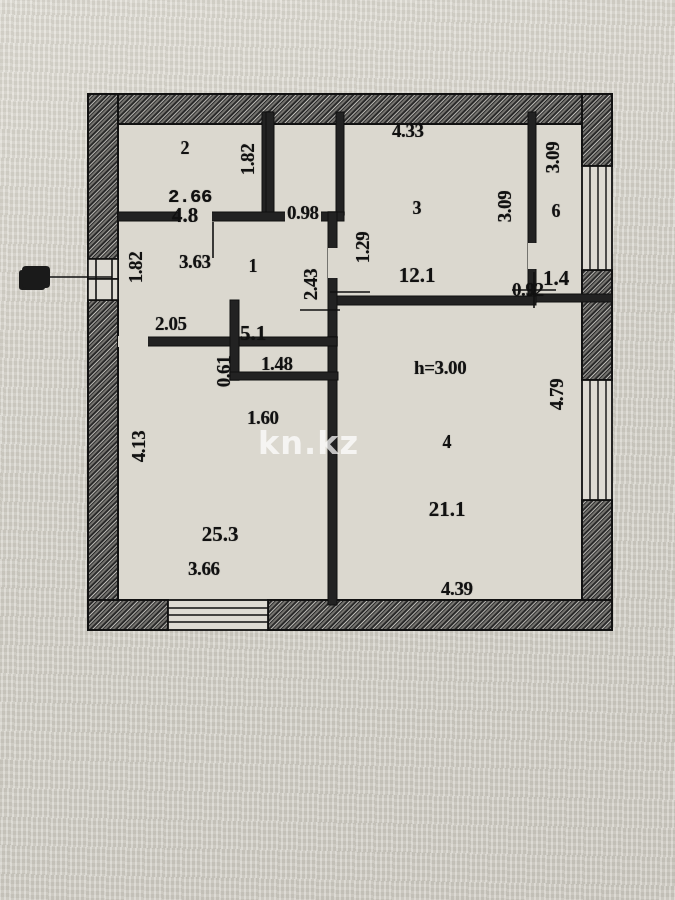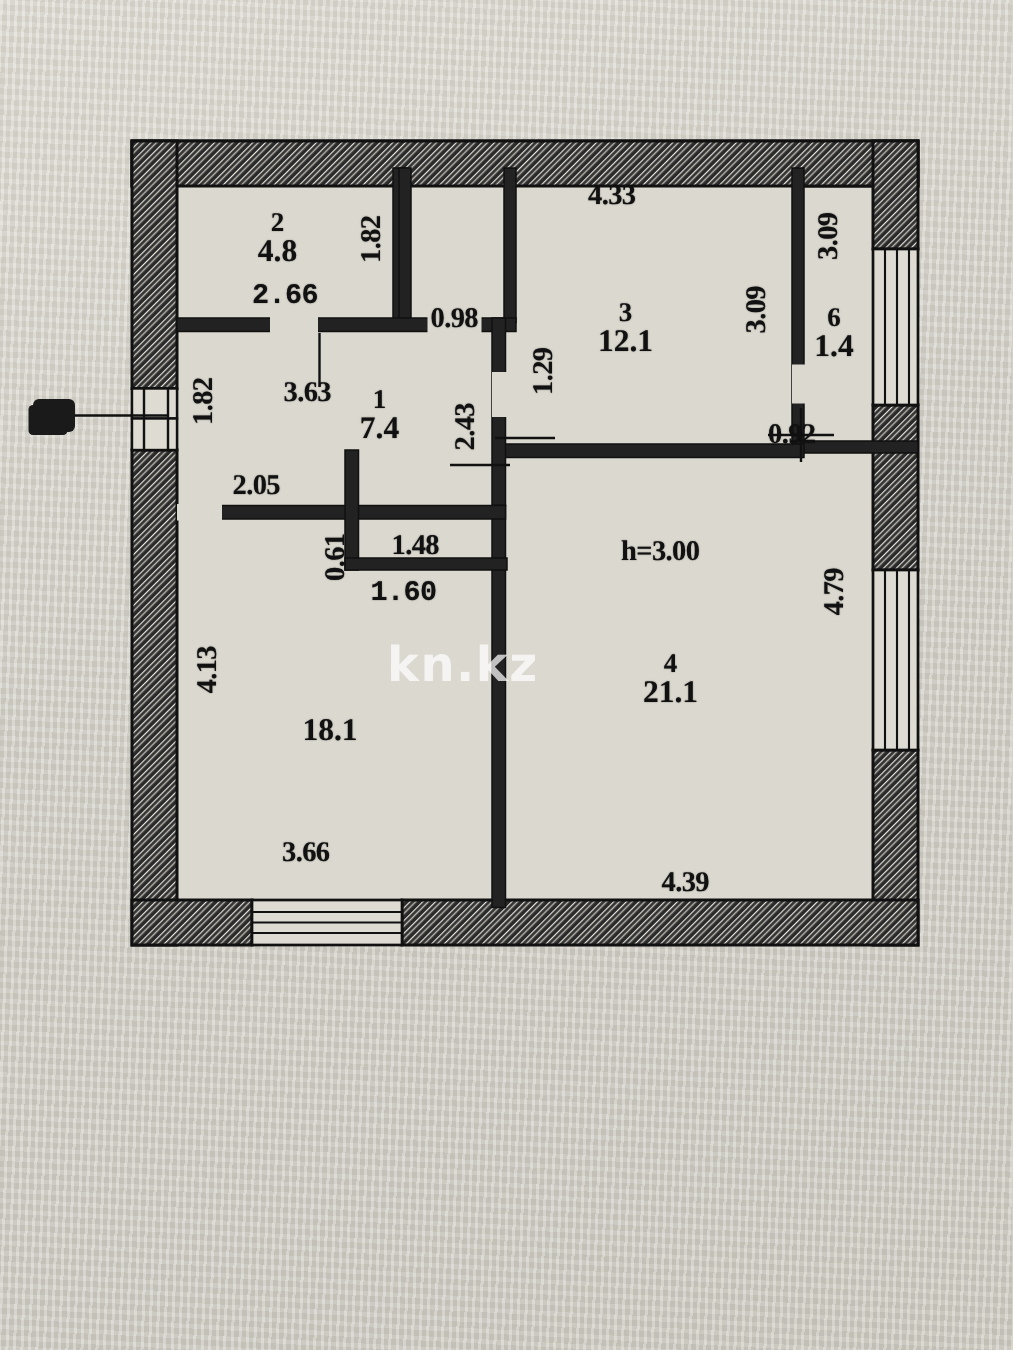--- a/index.html
+++ b/index.html
@@ -26,21 +26,21 @@
     font-weight:bold;
     font-family:"Liberation Serif", serif;
     white-space:nowrap;
     letter-spacing:-0.4px;
     text-shadow:0 0 1px rgba(0,0,0,.55);
     line-height:1;
   }
   .dim{font-size:19px;}
   .roombox{position:absolute;text-align:center;color:#111;}
   .roombox .n{font-size:18px;font-weight:bold;line-height:.95;text-shadow:0 0 1px rgba(0,0,0,.5);}
-  .roombox .a{font-size:21px;font-weight:bold;line-height:1;text-shadow:0 0 1px rgba(0,0,0,.5);}
+  .roombox .a{font-size:21px;font-weight:bold;line-height:1;text-shadow:0 0 1px rgba(0,0,0,.5);margin-top:48px;}
   .rot90{transform:rotate(-90deg);}
   
   #wm{
     position:absolute;left:258px;top:424px;
     font-family:"DejaVu Sans", sans-serif;
     font-size:32px;font-weight:bold;
     color:rgba(255,255,255,.72);
     letter-spacing:1px;
     pointer-events:none;
   }
@@ -179,44 +179,44 @@
   <div class="a">12.1</div>
 </div>
 
 <div class="roombox" style="left:528px;top:203px;width:56px;">
   <div class="n">6</div>
   <div class="a">1.4</div>
 </div>
 
 <div class="roombox" style="left:225px;top:258px;width:56px;">
   <div class="n">1</div>
-  <div class="a">7.4</div>
+  <div class="a">5.1</div>
 </div>
 
 <div class="roombox" style="left:180px;top:476px;width:80px;">
-  <div class="a">18.1</div>
+  <div class="a">25.3</div>
 </div>
 
 <div class="roombox" style="left:412px;top:434px;width:70px;">
   <div class="n">4</div>
   <div class="a">21.1</div>
 </div>
 
 <div class="lbl dim" style="left:168px;top:188px;font-family:Liberation Mono, monospace;">2.66</div>
 <div class="lbl dim rot90" style="left:232px;top:150px;">1.82</div>
 <div class="lbl dim" style="left:287px;top:203px;">0.98</div>
 <div class="lbl dim" style="left:392px;top:121px;">4.33</div>
 <div class="lbl dim rot90" style="left:489px;top:197px;">3.09</div>
 <div class="lbl dim rot90" style="left:537px;top:148px;">3.09</div>
 <div class="lbl dim" style="left:512px;top:280px;">0.92</div>
-<div class="lbl dim" style="left:189px;top:252px;">3.63</div>
+<div class="lbl dim" style="left:179px;top:252px;">3.63</div>
 <div class="lbl dim rot90" style="left:120px;top:258px;">1.82</div>
 <div class="lbl dim" style="left:155px;top:314px;">2.05</div>
 <div class="lbl dim rot90" style="left:295px;top:275px;">2.43</div>
 <div class="lbl dim rot90" style="left:347px;top:238px;">1.29</div>
 <div class="lbl dim rot90" style="left:208px;top:362px;">0.61</div>
 <div class="lbl dim" style="left:261px;top:354px;text-align:center;">1.48</div>
-<div class="lbl dim" style="left:247px;top:386px;font-family:Liberation Mono, monospace;">1.60</div>
+<div class="lbl dim" style="left:247px;top:408px;">1.60</div>
 <div class="lbl dim rot90" style="left:123px;top:437px;">4.13</div>
 <div class="lbl dim" style="left:188px;top:559px;">3.66</div>
 <div class="lbl dim rot90" style="left:541px;top:385px;">4.79</div>
 <div class="lbl dim" style="left:441px;top:579px;">4.39</div>
 <div class="lbl dim" style="left:414px;top:358px;">h=3.00</div>
 
 </body></html>

